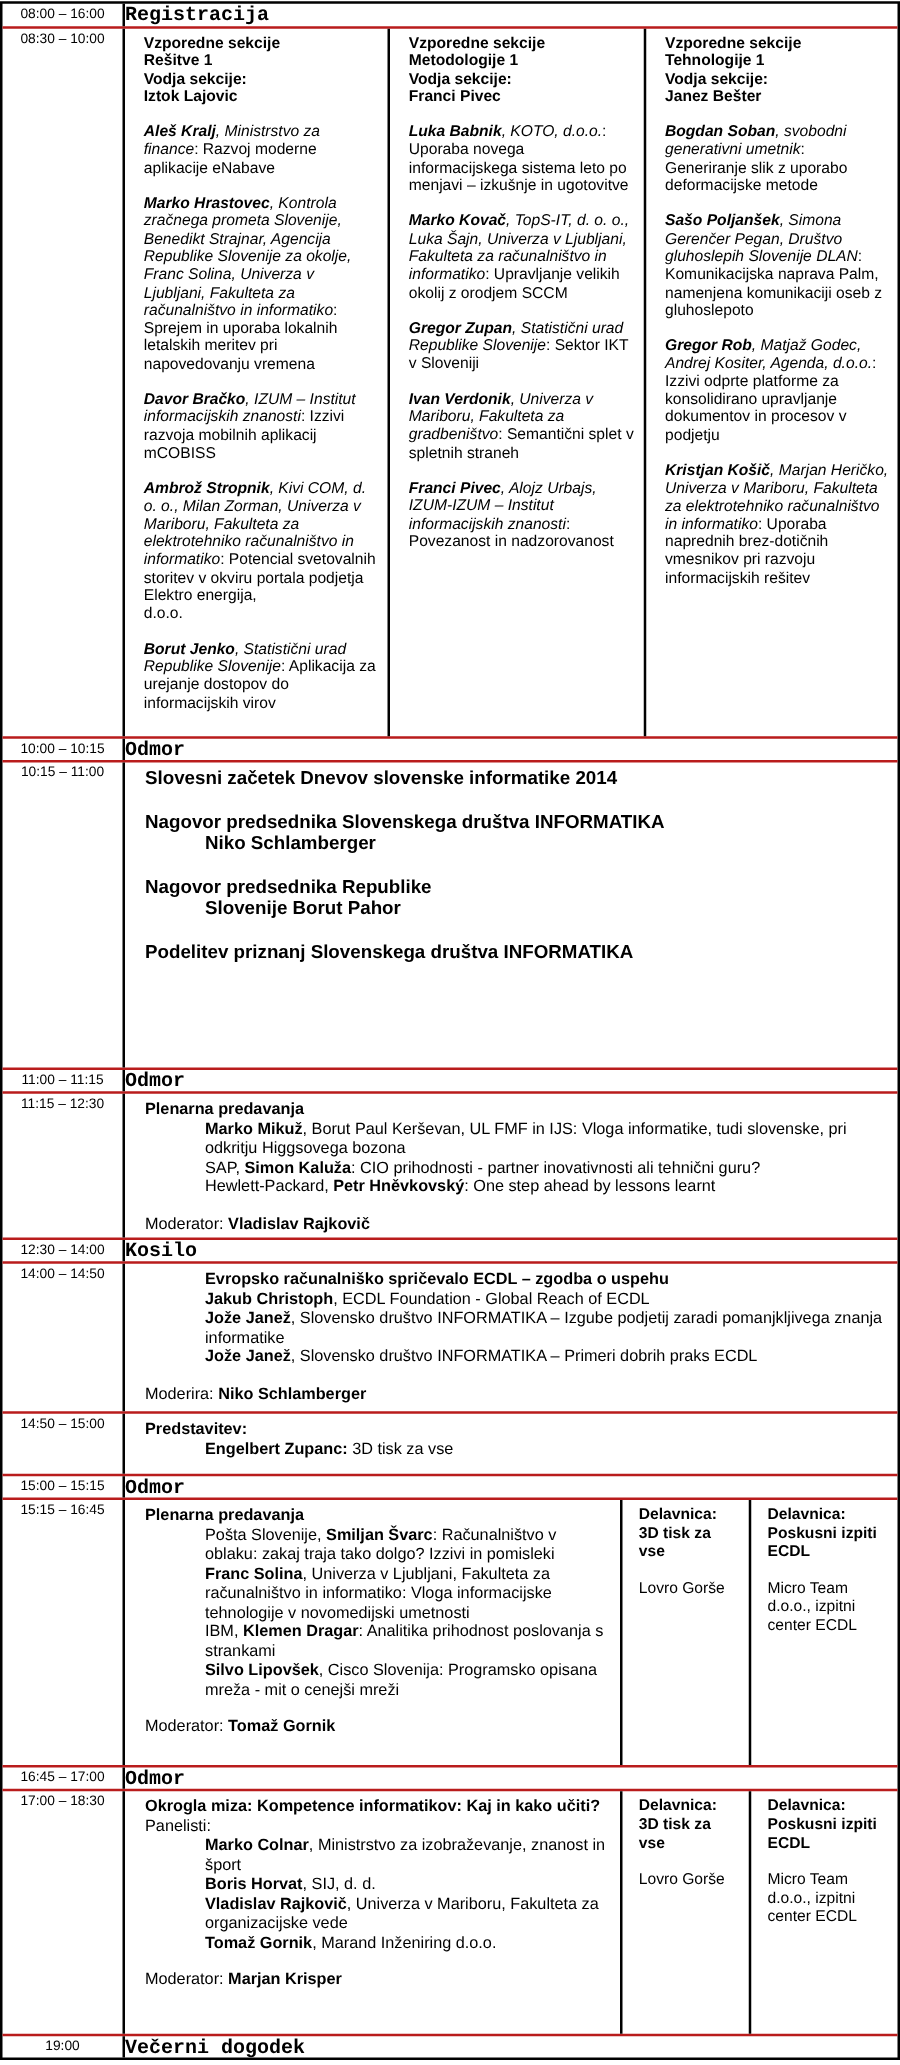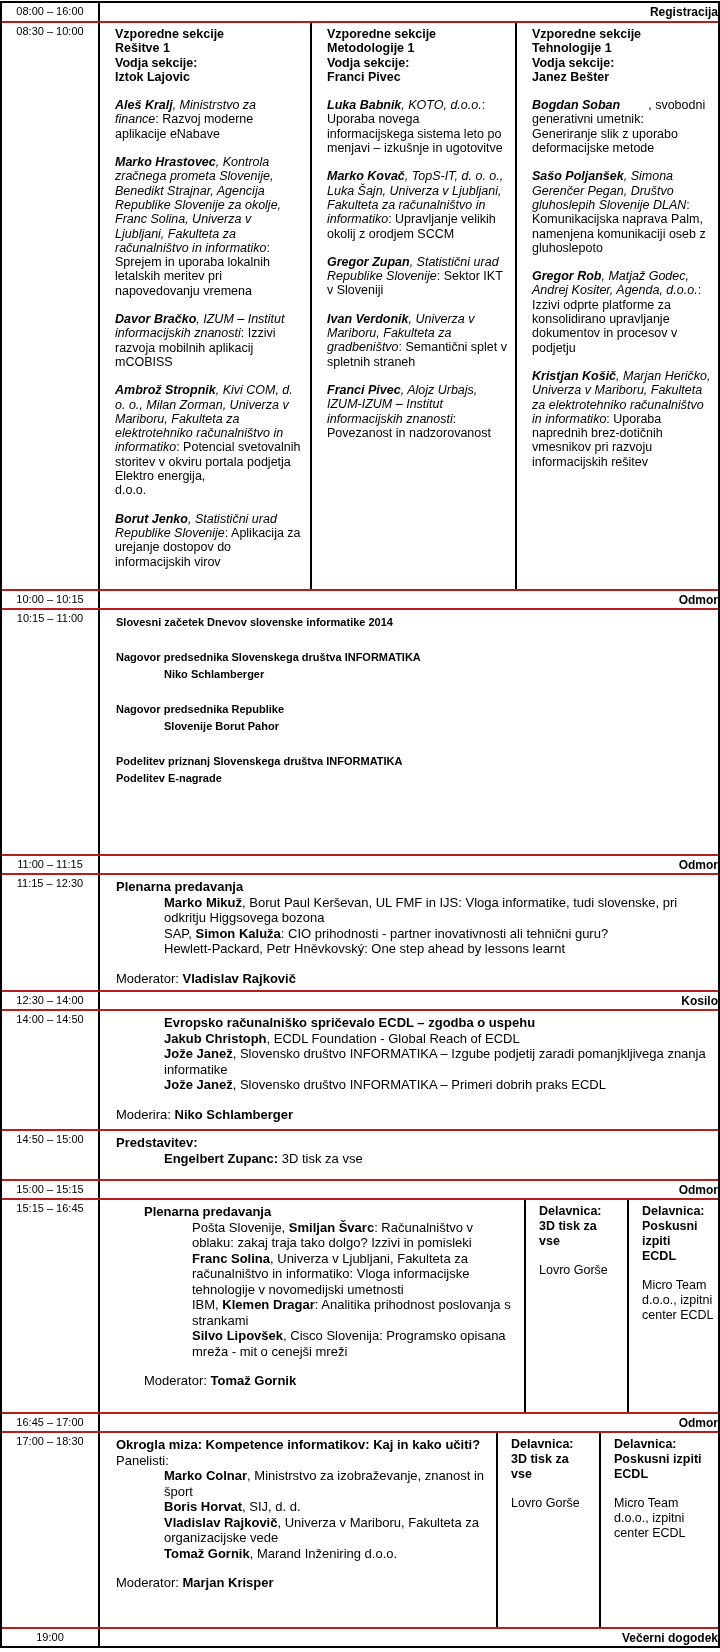--- a/index.html
+++ b/index.html
@@ -2,41 +2,41 @@
 <html><head>
 <meta charset="utf-8">
 <style>
   html,body{margin:0;padding:0;background:#ffffff;}
   body{width:720px;font-family:"Liberation Sans",sans-serif;color:#000;}
   .tbl{border:2px solid #000;margin:1px 0;box-sizing:border-box;width:720px;background:#fff;}
   .row{display:flex;border-top:2px solid #b91c1c;box-sizing:border-box;align-items:stretch;}
   .row:first-child{border-top:none;}
   .tcell{flex:0 0 98px;width:98px;border-right:2px solid #000;box-sizing:border-box;
          text-align:center;font-size:11px;line-height:15px;padding-top:1px;}
-  .banner{flex:1;text-align:right;font-weight:bold;font-size:12px;line-height:16px;padding-top:1px;}
+  .banner{flex:1;text-align:left;font-weight:bold;font-size:16px;line-height:16px;padding-top:1px;font-family:Liberation Mono, monospace;}
   .sessions{flex:1;display:flex;}
   .scol{box-sizing:border-box;padding:4px 7px 4px 15px;font-size:12.5px;line-height:14.3px;}
   .scol-1{flex:0 0 212px;border-right:2px solid #000;}
   .scol-2{flex:0 0 205px;border-right:2px solid #000;}
   .scol-3{flex:1;}
   .content{flex:1;box-sizing:border-box;padding:4px 10px 4px 16px;font-size:13px;line-height:15.5px;}
-  .content.big{font-size:11px;line-height:17.5px;}
+  .content.big{font-size:15px;line-height:17.5px;}
   .split{flex:1;display:flex;}
   .main-col{flex:0 0 398px;border-right:2px solid #000;box-sizing:border-box;
             padding:4px 8px 4px 16px;font-size:13px;line-height:15.5px;}
   .ws-a{flex:0 0 103px;border-right:2px solid #000;}
   .ws-b{flex:1;}
   .ws{box-sizing:border-box;padding:4px 4px 4px 13px;font-size:12.5px;line-height:15px;}
   .par{white-space:pre-line;}
   .par.gap{margin-top:14px;}
   .big .par.gap{margin-top:17px;}
   .par.ind{padding-left:48px;}
   .mh-r1{min-height:18px;}  .mh-r2{min-height:568px;} .mh-brk{min-height:16px;}
   .mh-r4{min-height:246px;} .mh-r6{min-height:114px;} .mh-r8{min-height:120px;}
-  .mh-r9{min-height:50px;}  .mh-r11{min-height:214px;gap:28px;}.mh-r13{min-height:196px;}
+  .mh-r9{min-height:50px;}  .mh-r11{min-height:214px;}.mh-r13{min-height:196px;}
   .mh-r14{min-height:18px;}
 </style>
 </head>
 <body>
 
 <div class="tbl">
 
   <div class="row mh-r1">
     <div class="tcell">08:00 – 16:00</div>
     <div class="banner">Registracija</div>
@@ -66,21 +66,21 @@
           <div class="par gap"><span style="font-weight: bold; font-style: italic;">Marko Kovač</span><span style="font-style: italic;">, TopS-IT, d. o. o., Luka Šajn, Univerza v Ljubljani, Fakulteta za računalništvo in informatiko</span><span>: Upravljanje velikih okolij z orodjem SCCM</span></div>
           <div class="par gap"><span style="font-weight: bold; font-style: italic;">Gregor Zupan</span><span style="font-style: italic;">, Statistični urad Republike Slovenije</span><span>: Sektor IKT v Sloveniji</span></div>
           <div class="par gap"><span style="font-weight: bold; font-style: italic;">Ivan Verdonik</span><span style="font-style: italic;">, Univerza v Mariboru, Fakulteta za gradbeništvo</span><span>: Semantični splet v spletnih straneh</span></div>
           <div class="par gap"><span style="font-weight: bold; font-style: italic;">Franci Pivec</span><span style="font-style: italic;">, Alojz Urbajs, IZUM-IZUM – Institut informacijskih znanosti</span><span>: Povezanost in nadzorovanost</span></div>
         </div>
       <div class="scol scol-3">
           <div class="par"><span style="font-weight: bold;">Vzporedne sekcije
 Tehnologije 1
 Vodja sekcije:
 Janez Bešter</span></div>
-          <div class="par gap"><span style="font-weight: bold; font-style: italic;">Bogdan Soban</span><span style=" margin-left: 28px;">, svobodni generativni umetnik</span><span>: Generiranje slik z uporabo deformacijske metode</span></div>
+          <div class="par gap"><span style="font-weight: bold; font-style: italic;">Bogdan Soban</span><span style="font-style: italic;">, svobodni generativni umetnik</span><span>: Generiranje slik z uporabo deformacijske metode</span></div>
           <div class="par gap"><span style="font-weight: bold; font-style: italic; margin-top: 24px;">Sašo Poljanšek</span><span style="font-style: italic;">, Simona Gerenčer Pegan, Društvo gluhoslepih Slovenije DLAN</span><span>: Komunikacijska naprava Palm, namenjena komunikaciji oseb z gluhoslepoto</span></div>
           <div class="par gap"><span style="font-weight: bold; font-style: italic;">Gregor Rob</span><span style="font-style: italic;">, Matjaž Godec, Andrej Kositer, Agenda, d.o.o.</span><span>: Izzivi odprte platforme za konsolidirano upravljanje dokumentov in procesov v podjetju</span></div>
           <div class="par gap"><span style="font-weight: bold; font-style: italic;">Kristjan Košič</span><span style="font-style: italic;">, Marjan Heričko, Univerza v Mariboru, Fakulteta za elektrotehniko računalništvo in informatiko</span><span>: Uporaba naprednih brez-dotičnih vmesnikov pri razvoju informacijskih rešitev</span></div>
         </div>
     </div>
   </div>
 
   <div class="row mh-brk">
     <div class="tcell">10:00 – 10:15</div>
     <div class="banner">Odmor</div>
@@ -88,36 +88,35 @@
 
   <div class="row mh-r4">
     <div class="tcell">10:15 – 11:00</div>
     <div class="content big">
         <div class="par"><span style="font-weight: bold;">Slovesni začetek Dnevov slovenske informatike 2014</span></div>
         <div class="par gap"><span style="font-weight: bold;">Nagovor predsednika Slovenskega društva INFORMATIKA</span></div>
         <div class="par ind"><span style="font-weight: bold;">Niko Schlamberger</span></div>
         <div class="par gap"><span style="font-weight: bold;">Nagovor predsednika Republike</span></div>
         <div class="par ind"><span style="font-weight: bold;">Slovenije Borut Pahor</span></div>
         <div class="par gap"><span style="font-weight: bold;">Podelitev priznanj Slovenskega društva INFORMATIKA</span></div>
-        <div class="par"><span style="font-weight: bold;">Podelitev E-nagrade</span></div>
       </div>
   </div>
 
   <div class="row mh-brk">
     <div class="tcell">11:00 – 11:15</div>
     <div class="banner">Odmor</div>
   </div>
 
   <div class="row mh-r6">
     <div class="tcell">11:15 – 12:30</div>
     <div class="content">
         <div class="par"><span style="font-weight: bold;">Plenarna predavanja</span></div>
         <div class="par ind"><span style="font-weight: bold;">Marko Mikuž</span><span>, Borut Paul Kerševan, UL FMF in IJS: Vloga informatike, tudi slovenske, pri odkritju Higgsovega bozona</span></div>
         <div class="par ind"><span>SAP, </span><span style="font-weight: bold;">Simon Kaluža</span><span>: CIO prihodnosti - partner inovativnosti ali tehnični guru?</span></div>
-        <div class="par ind"><span>Hewlett-Packard, </span><span style="font-weight: normal;">Petr Hněvkovský</span><span>: One step ahead by lessons learnt</span></div>
+        <div class="par ind"><span>Hewlett-Packard, </span><span style="font-weight: bold;">Petr Hněvkovský</span><span>: One step ahead by lessons learnt</span></div>
         <div class="par gap"><span>Moderator: </span><span style="font-weight: bold;">Vladislav Rajkovič</span></div>
       </div>
   </div>
 
   <div class="row mh-brk">
     <div class="tcell">12:30 – 14:00</div>
     <div class="banner">Kosilo</div>
   </div>
 
   <div class="row mh-r8">

